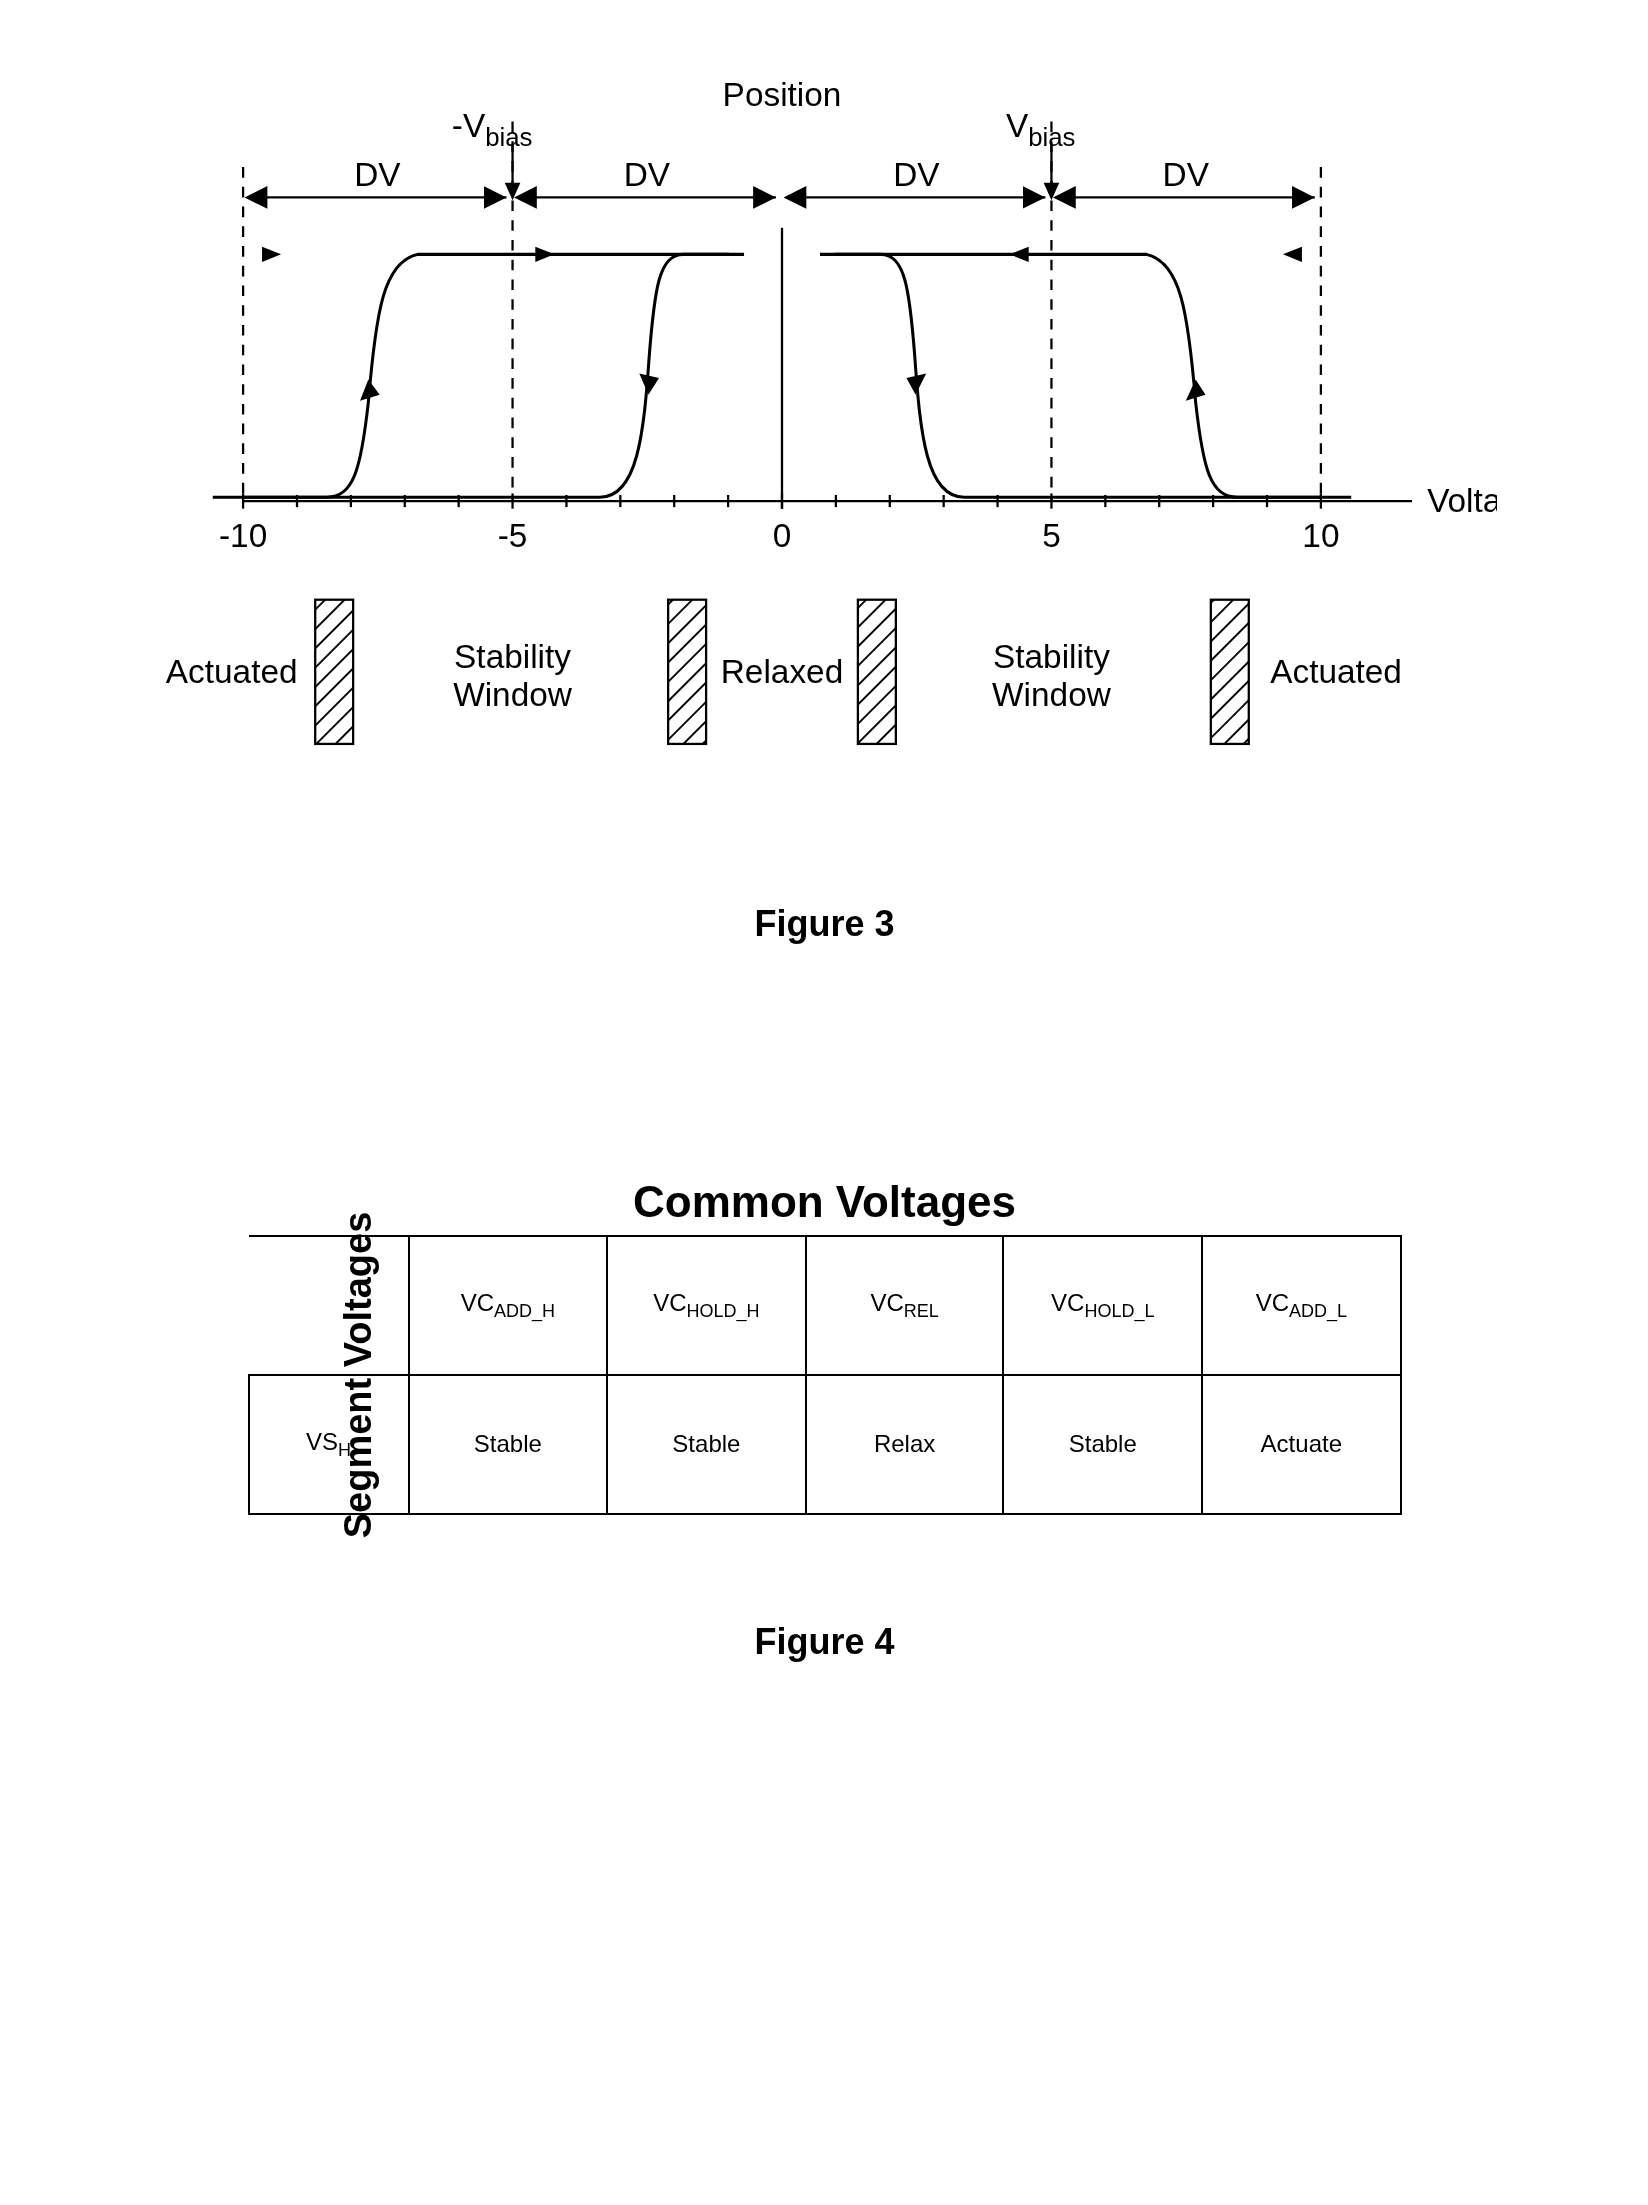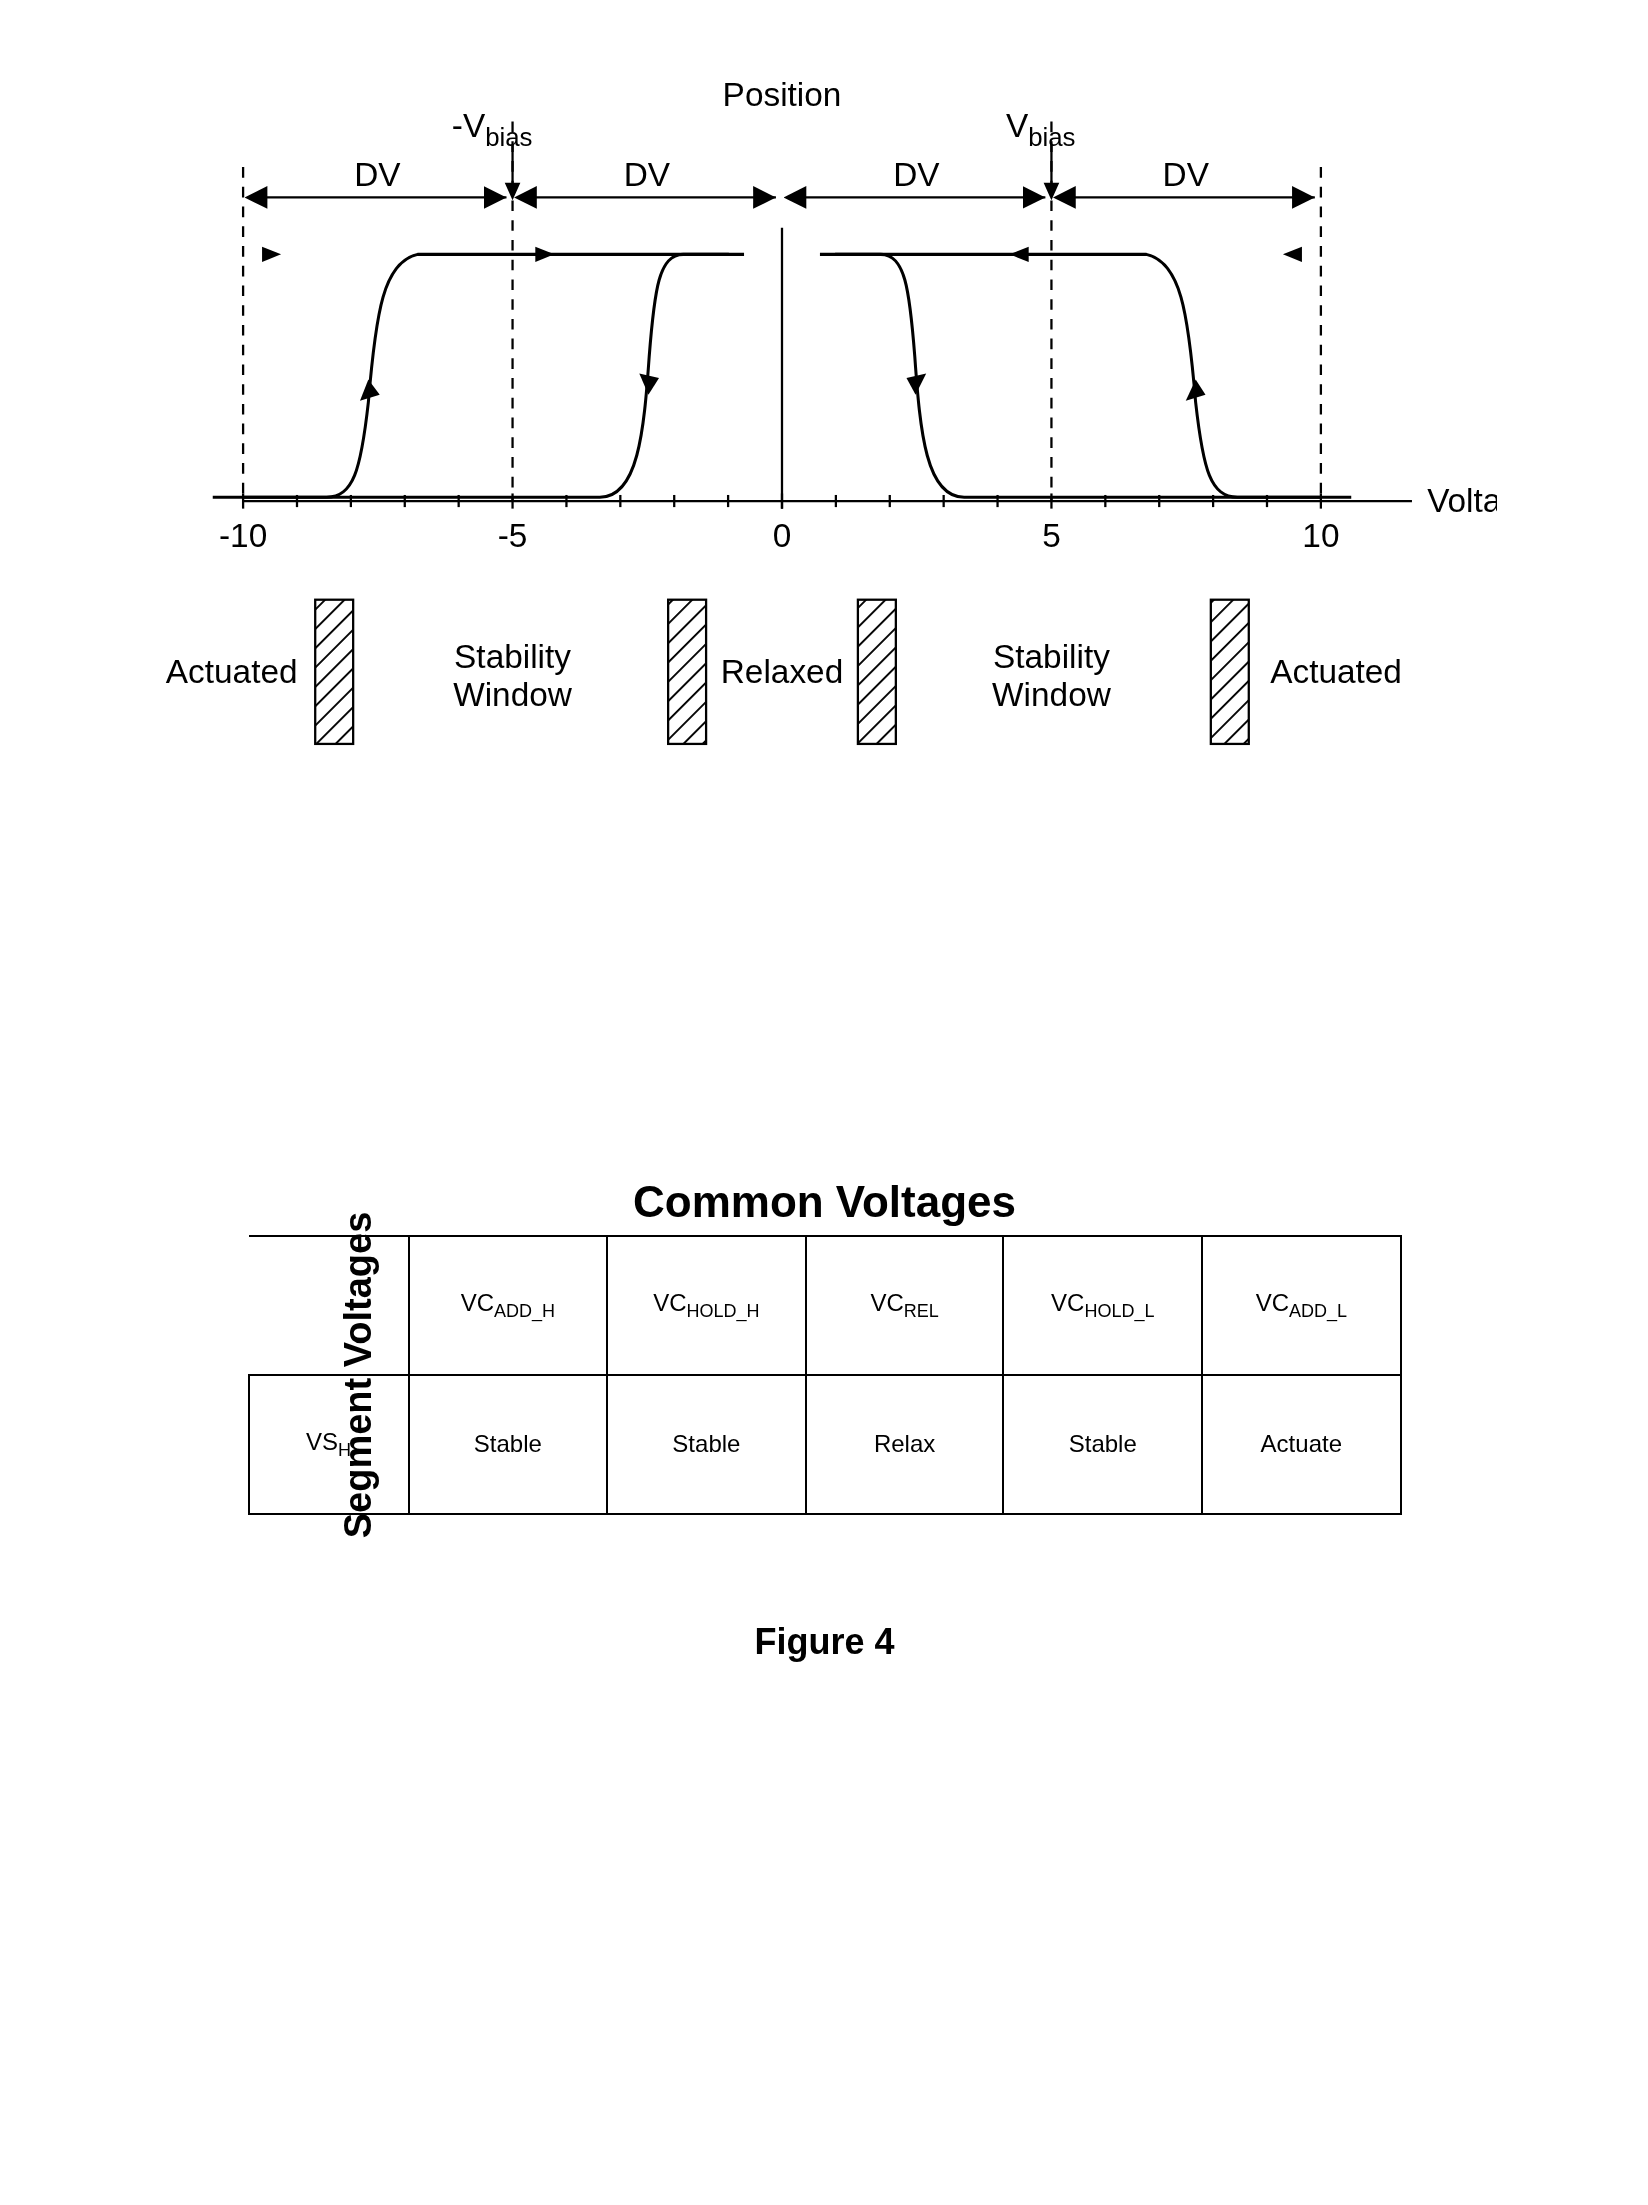--- a/index.html
+++ b/index.html
@@ -214,20 +214,21 @@
     <g font-size="44" text-anchor="middle">
       <text x="105" y="800">Actuated</text>
       <text x="475" y="780">Stability</text>
       <text x="475" y="830">Window</text>
       <text x="830" y="800">Relaxed</text>
       <text x="1185" y="780">Stability</text>
       <text x="1185" y="830">Window</text>
       <text x="1560" y="800">Actuated</text>
     </g>
   </svg>
+  <div class="fig3-caption">Figure 3</div>
 </div>
 
 <div class="fig4">
   <div class="fig4-title">Common Voltages</div>
   <div class="fig4-table">
     <div class="vlabel">Segment Voltages</div>
     <table class="voltages">
       <tbody>
           <tr class="hdr">
         <td class="noborder firstcol"></td>

